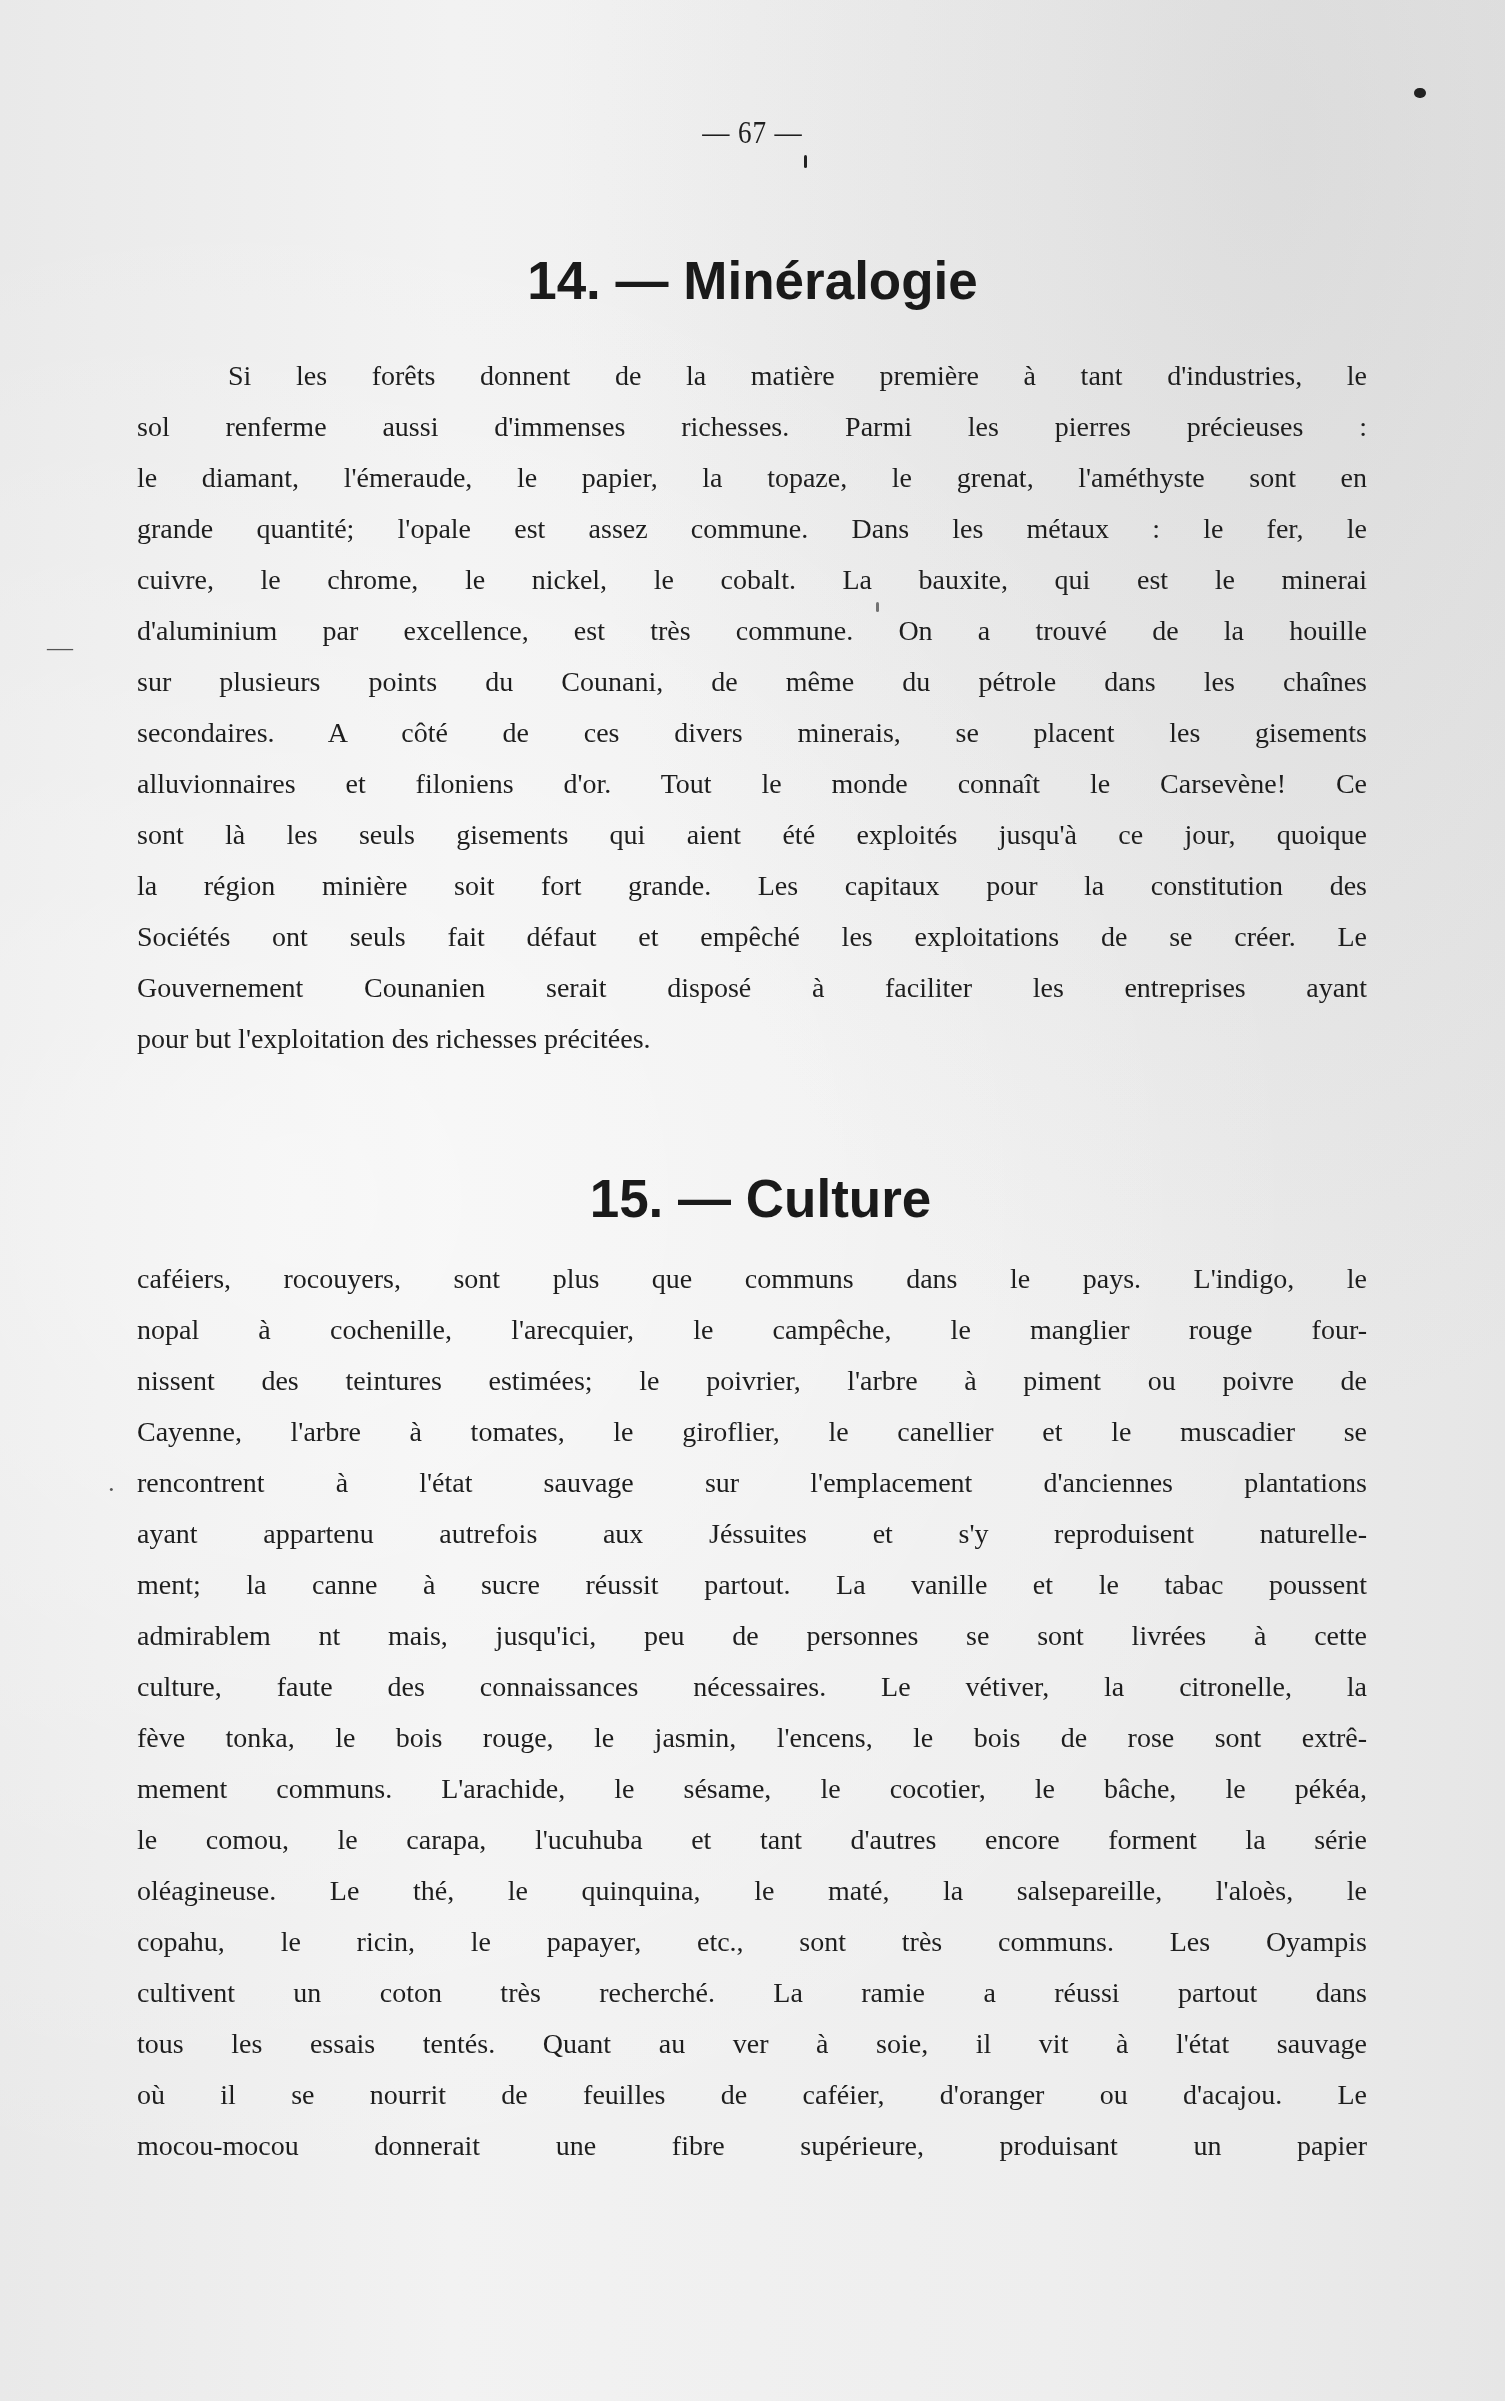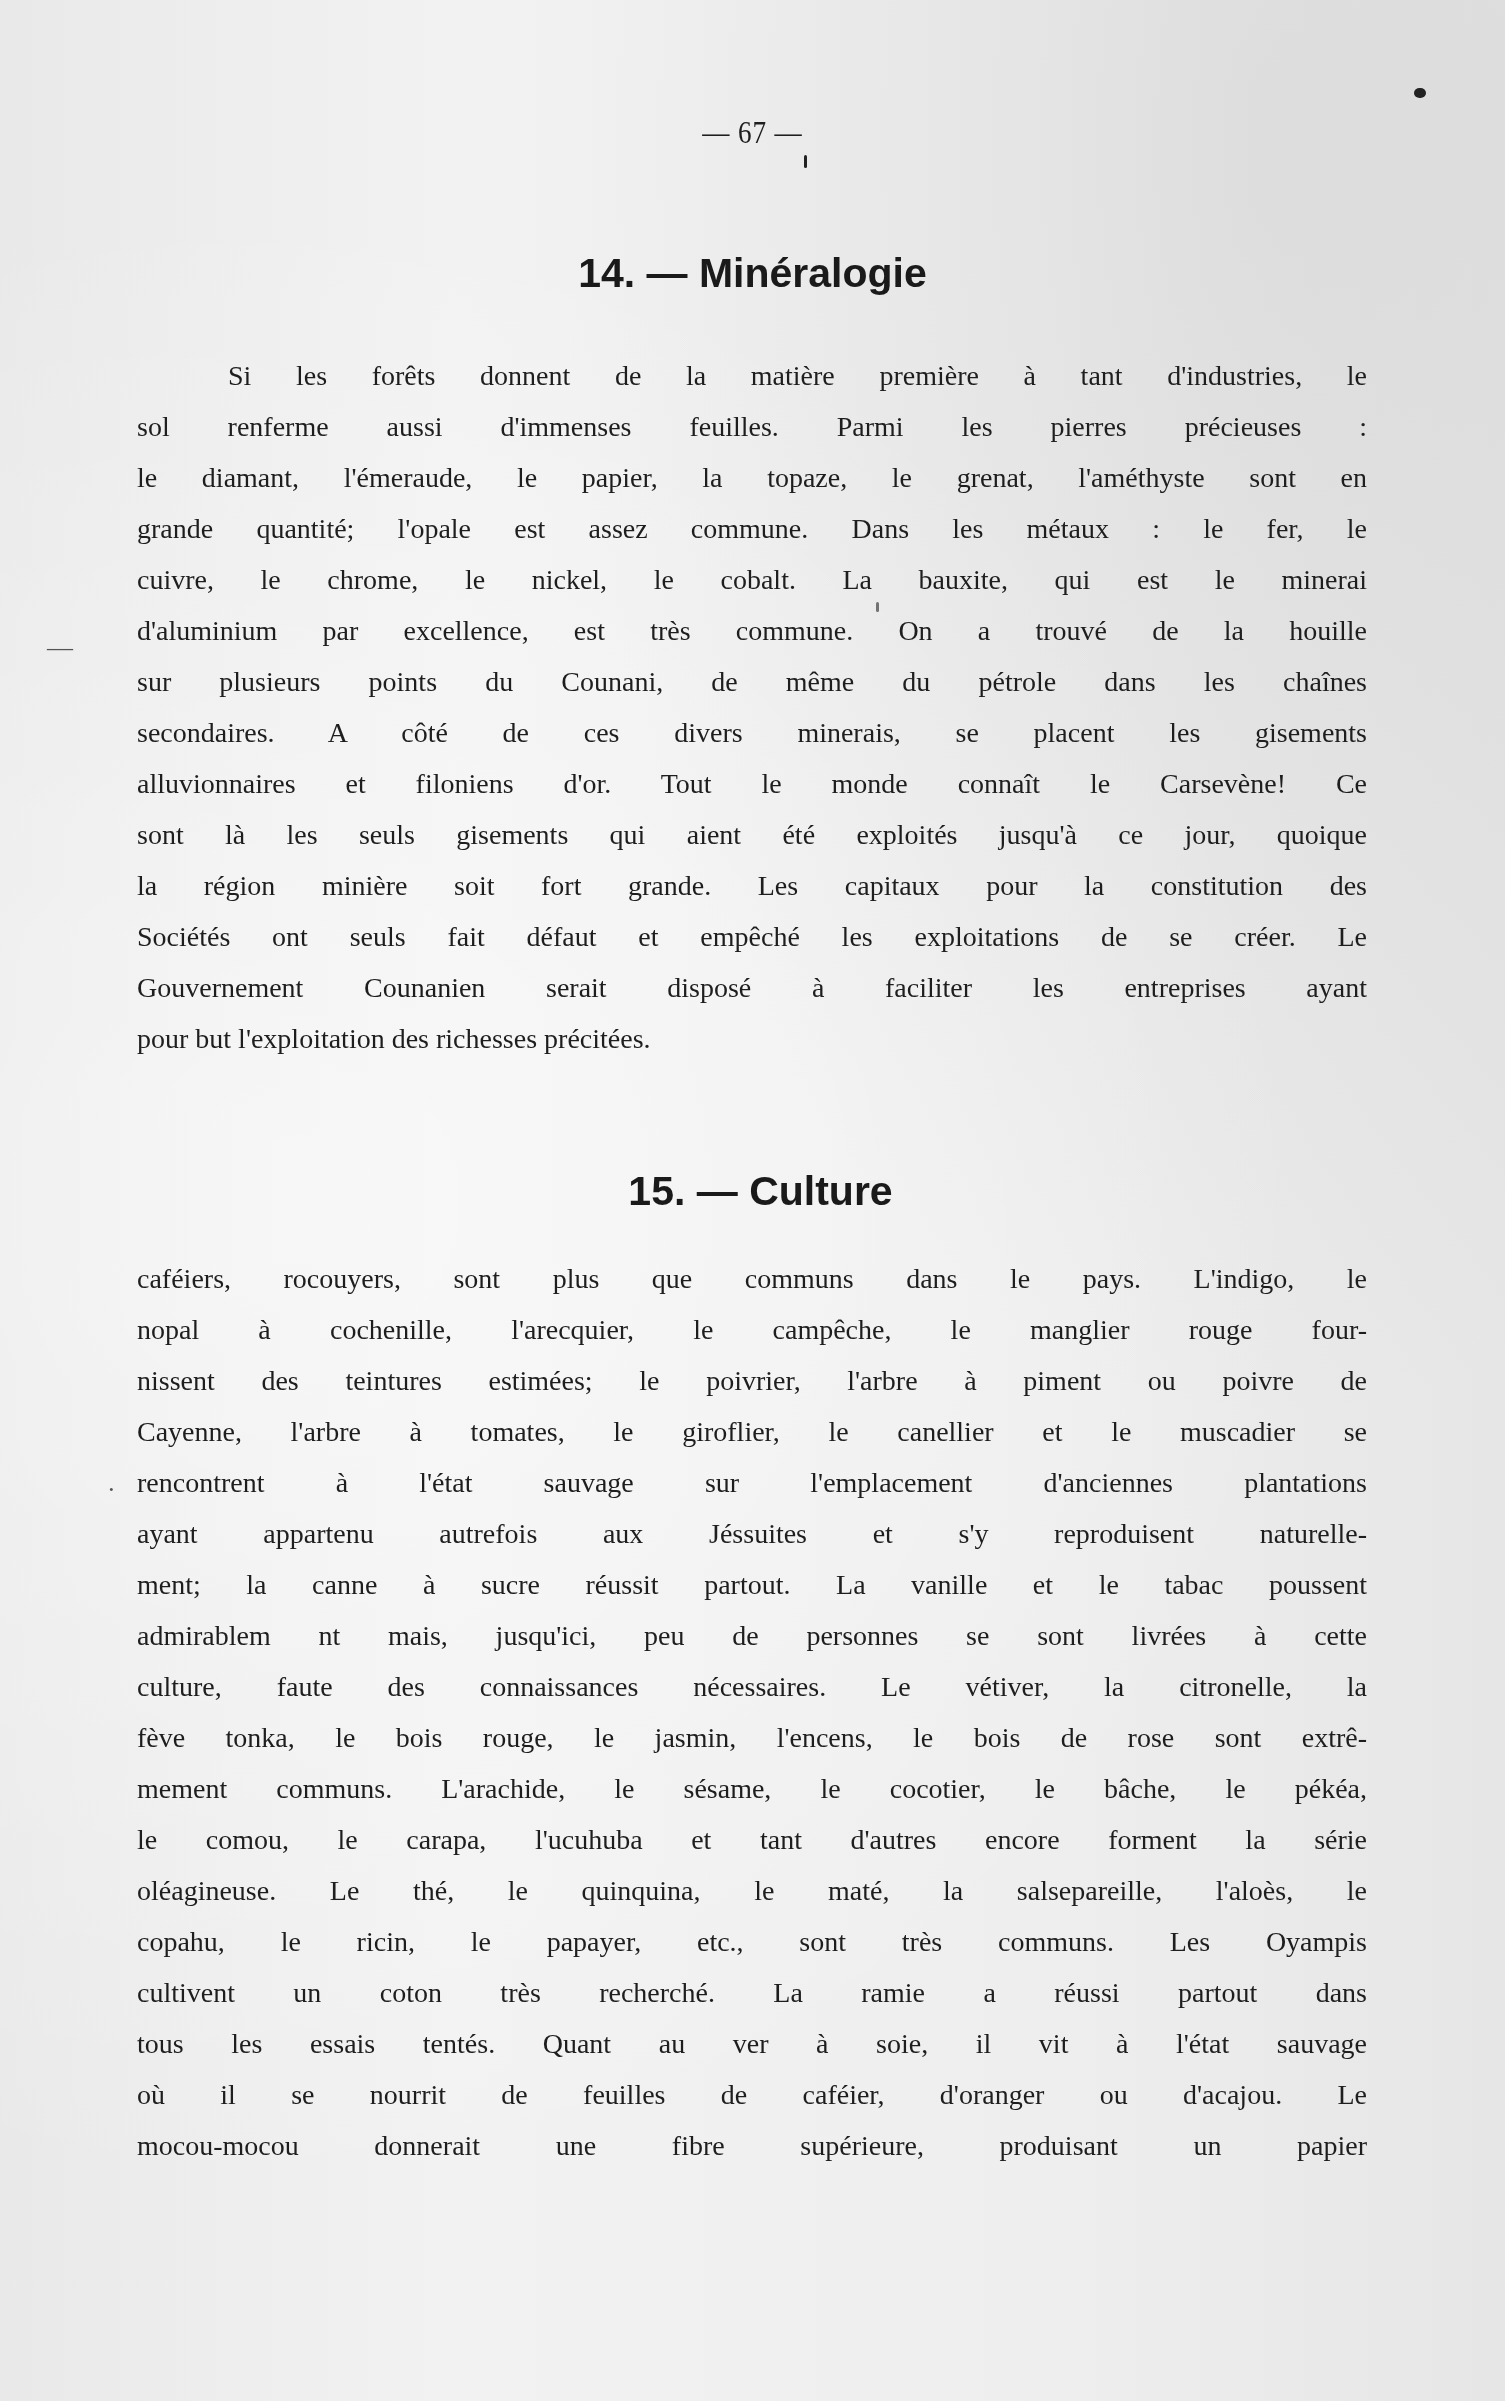--- a/index.html
+++ b/index.html
@@ -40,21 +40,21 @@
       letter-spacing: 1px;
       transform: scaleX(0.85);
     }
     .section-heading {
       position: absolute;
       left: 0;
       width: 100%;
       text-align: center;
       font-family: "Liberation Sans", "DejaVu Sans", sans-serif;
       font-weight: bold;
-      font-size: 41px;
+      font-size: 53px;
       color: #1a1a1a;
     }
     .heading-14 { top: 250px; }
     .heading-15 { top: 1160px; }
     .text-block {
       position: absolute;
       left: 137px;
       width: 1230px;
     }
     .line {
@@ -92,21 +92,21 @@
 
   <span class="side-mark" style="left:47px;top:633px;">—</span>
   <span class="side-mark" style="left:107px;top:1475px;">·</span>
 
   <div class="page-number">— 67 —</div>
 
   <h2 class="section-heading heading-14" style="margin:0;">14. — Minéralogie</h2>
 
   <div class="text-block block-1">
     <span class="line indent">Si les forêts donnent de la matière première à tant d'industries, le</span>
-    <span class="line">sol renferme aussi d'immenses feuilles. Parmi les pierres précieuses :</span>
+    <span class="line">sol renferme aussi d'immenses richesses. Parmi les pierres précieuses :</span>
     <span class="line">le diamant, l'émeraude, le papier, la topaze, le grenat, l'améthyste sont en</span>
     <span class="line">grande quantité; l'opale est assez commune. Dans les métaux : le fer, le</span>
     <span class="line">cuivre, le chrome, le nickel, le cobalt. La bauxite, qui est le minerai</span>
     <span class="line">d'aluminium par excellence, est très commune. On a trouvé de la houille</span>
     <span class="line">sur plusieurs points du Counani, de même du pétrole dans les chaînes</span>
     <span class="line">secondaires. A côté de ces divers minerais, se placent les gisements</span>
     <span class="line">alluvionnaires et filoniens d'or. Tout le monde connaît le Carsevène! Ce</span>
     <span class="line">sont là les seuls gisements qui aient été exploités jusqu'à ce jour, quoique</span>
     <span class="line">la région minière soit fort grande. Les capitaux pour la constitution des</span>
     <span class="line">Sociétés ont seuls fait défaut et empêché les exploitations de se créer. Le</span>

